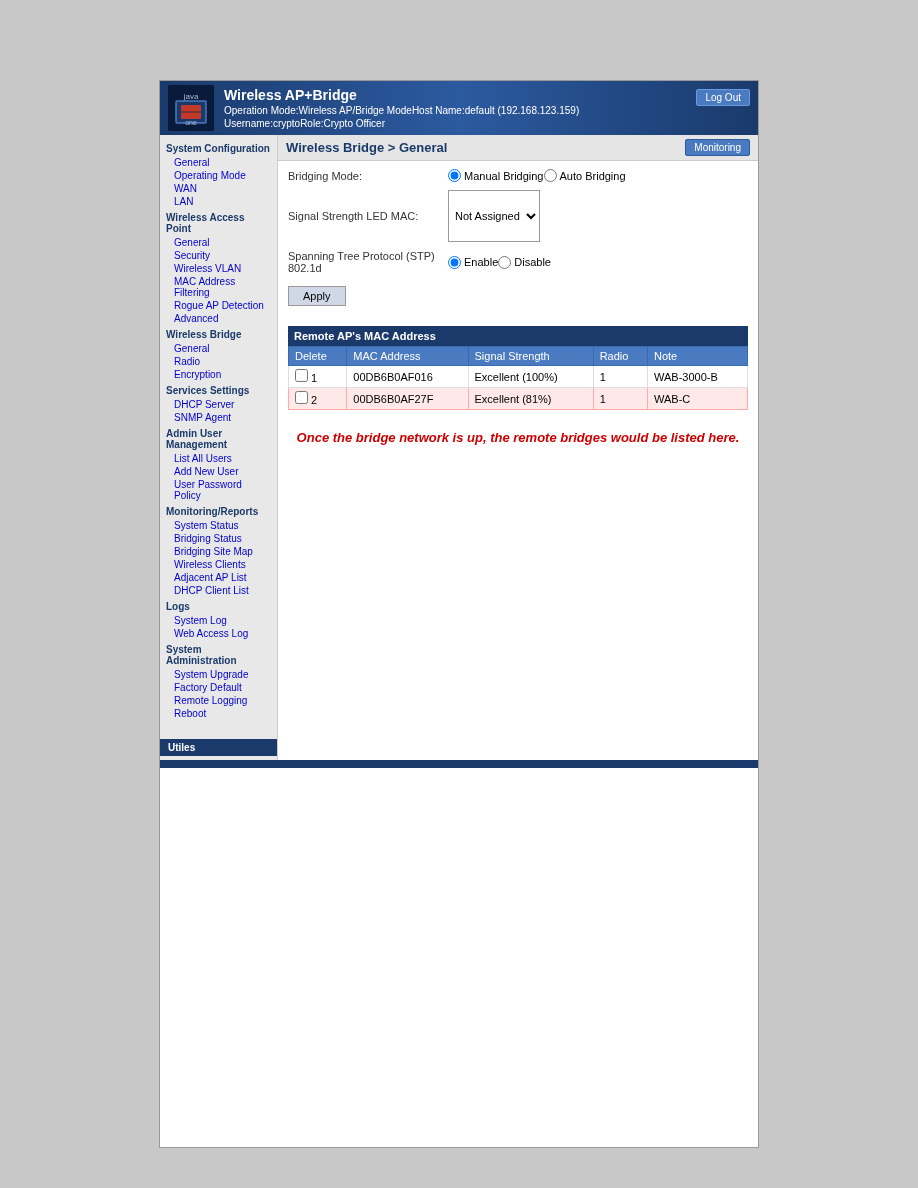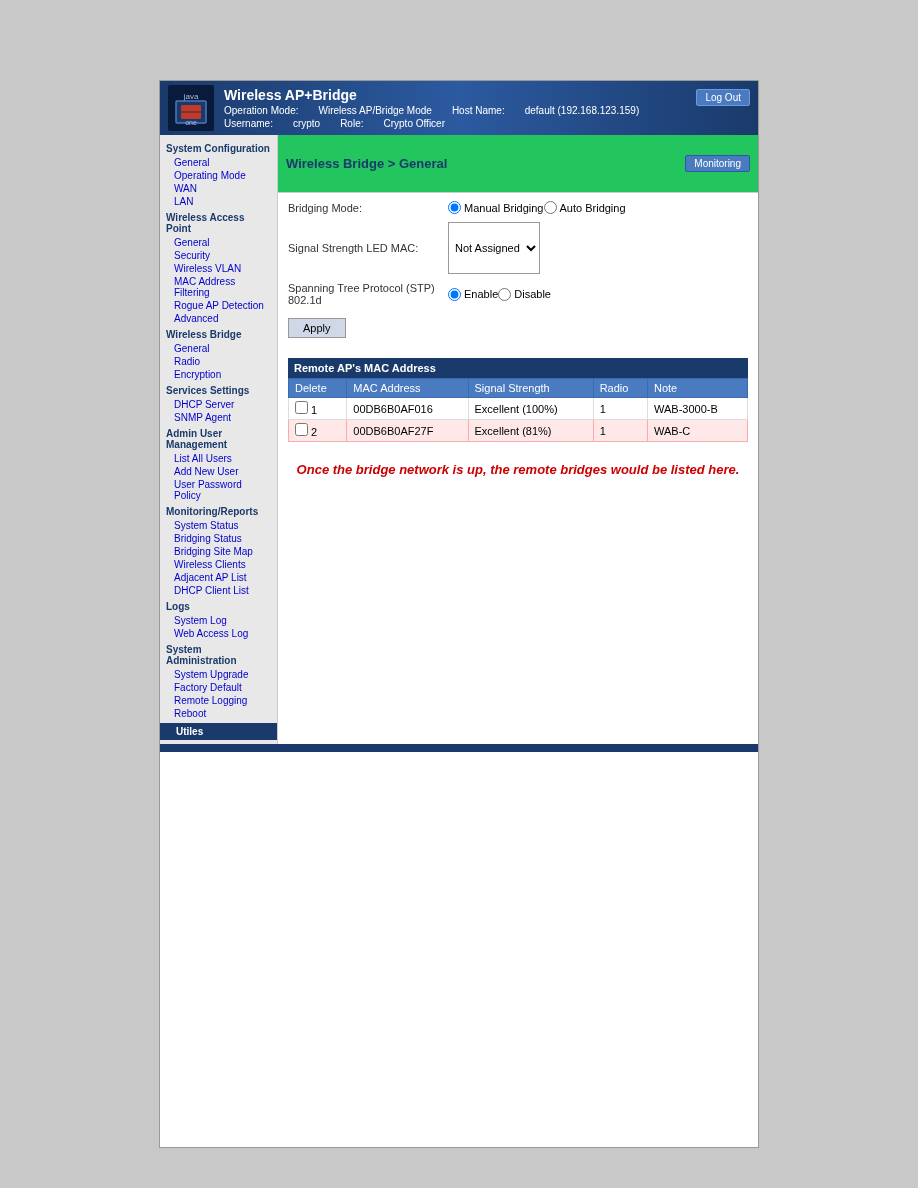--- a/index.html
+++ b/index.html
@@ -40,21 +40,20 @@
       padding-left: 10px;
       color: white;
     }
     .header-title {
       font-size: 14px;
       font-weight: bold;
       color: white;
     }
     .header-row {
       display: flex;
-      gap: 20px;
       font-size: 10px;
       color: #ccc;
       margin-top: 2px;
     }
     .header-row span { color: white; }
     .logout-btn {
       background: #4a7abf;
       color: white;
       border: 1px solid #6a9adf;
       padding: 2px 8px;
@@ -90,22 +89,22 @@
       padding: 1px 8px 1px 14px;
       text-decoration: none;
       cursor: pointer;
     }
     
     .main-content {
       flex: 1;
       padding: 0;
     }
     .page-header {
-      background: #22c55e;
-      padding: 20px 8px;
+      background: #e5e5e5;
+      padding: 4px 8px;
       display: flex;
       justify-content: space-between;
       align-items: center;
       border-bottom: 1px solid #ccc;
     }
     .page-title {
       font-size: 13px;
       font-weight: bold;
       color: #1a3a6b;
     }
@@ -292,21 +291,21 @@
         <span class="sidebar-section-title">Logs</span>
         <a class="sidebar-item">System Log</a>
         <a class="sidebar-item">Web Access Log</a>
 
         <span class="sidebar-section-title">System Administration</span>
         <a class="sidebar-item">System Upgrade</a>
         <a class="sidebar-item">Factory Default</a>
         <a class="sidebar-item">Remote Logging</a>
         <a class="sidebar-item">Reboot</a>
 
-        <div style="background:#1a3a6b; color:white; padding:3px 16px; font-size:10px; font-weight:bold; margin-top:3px; cursor:pointer;">Utiles</div>
+        <div style="background:#1a3a6b; color:white; padding:3px 8px; font-size:10px; font-weight:bold; margin-top:19px; cursor:pointer;">Utiles</div>
       </div>
 
       <div class="main-content">
 
         <div class="page-header">
           <span class="page-title">Wireless Bridge &gt; General</span>
           <button class="monitoring-btn">Monitoring</button>
         </div>
 
         <div class="form-area">

